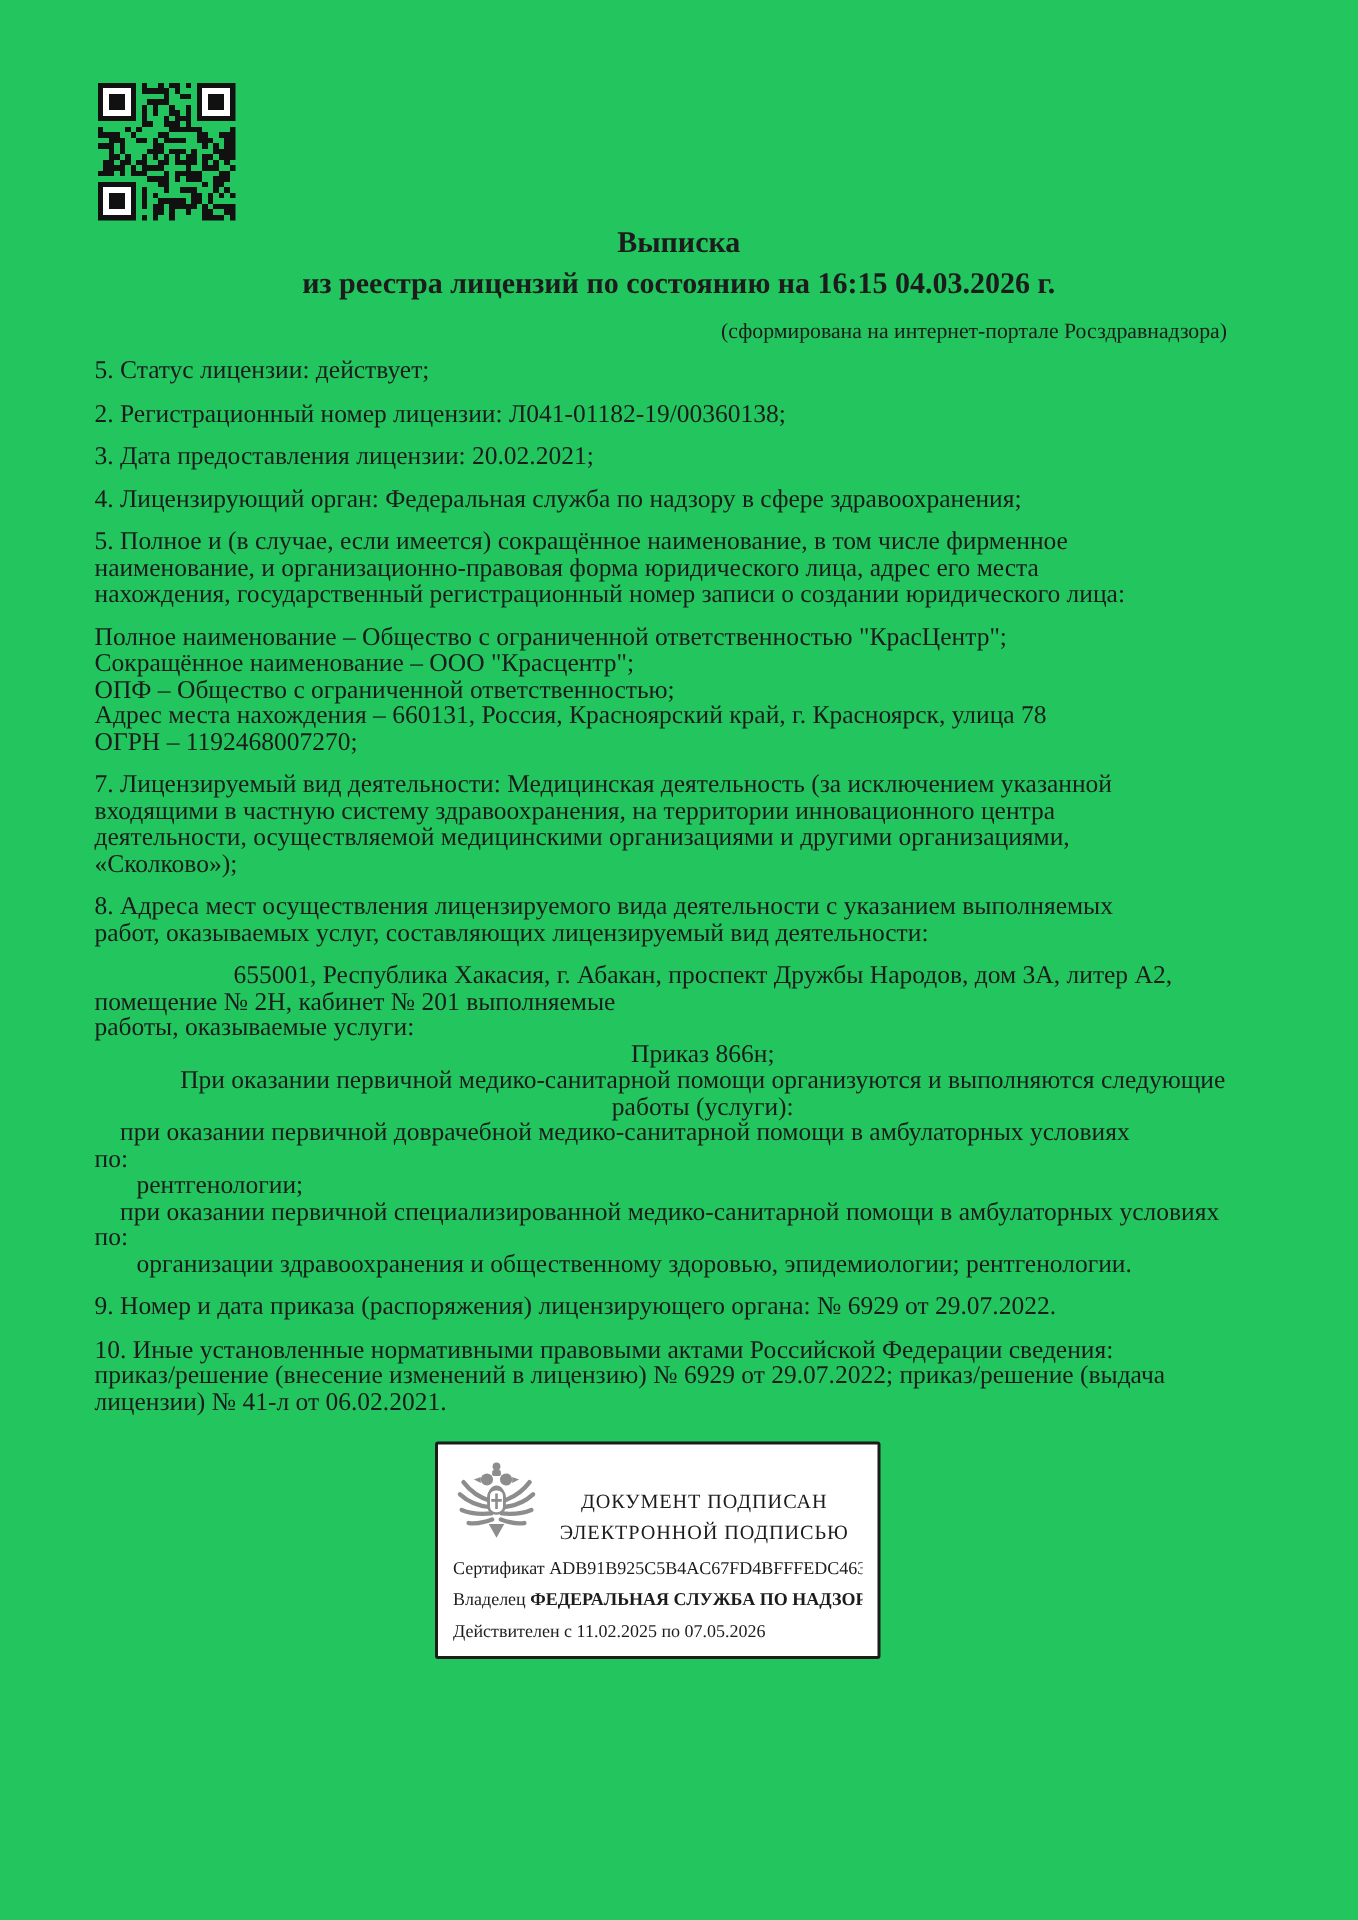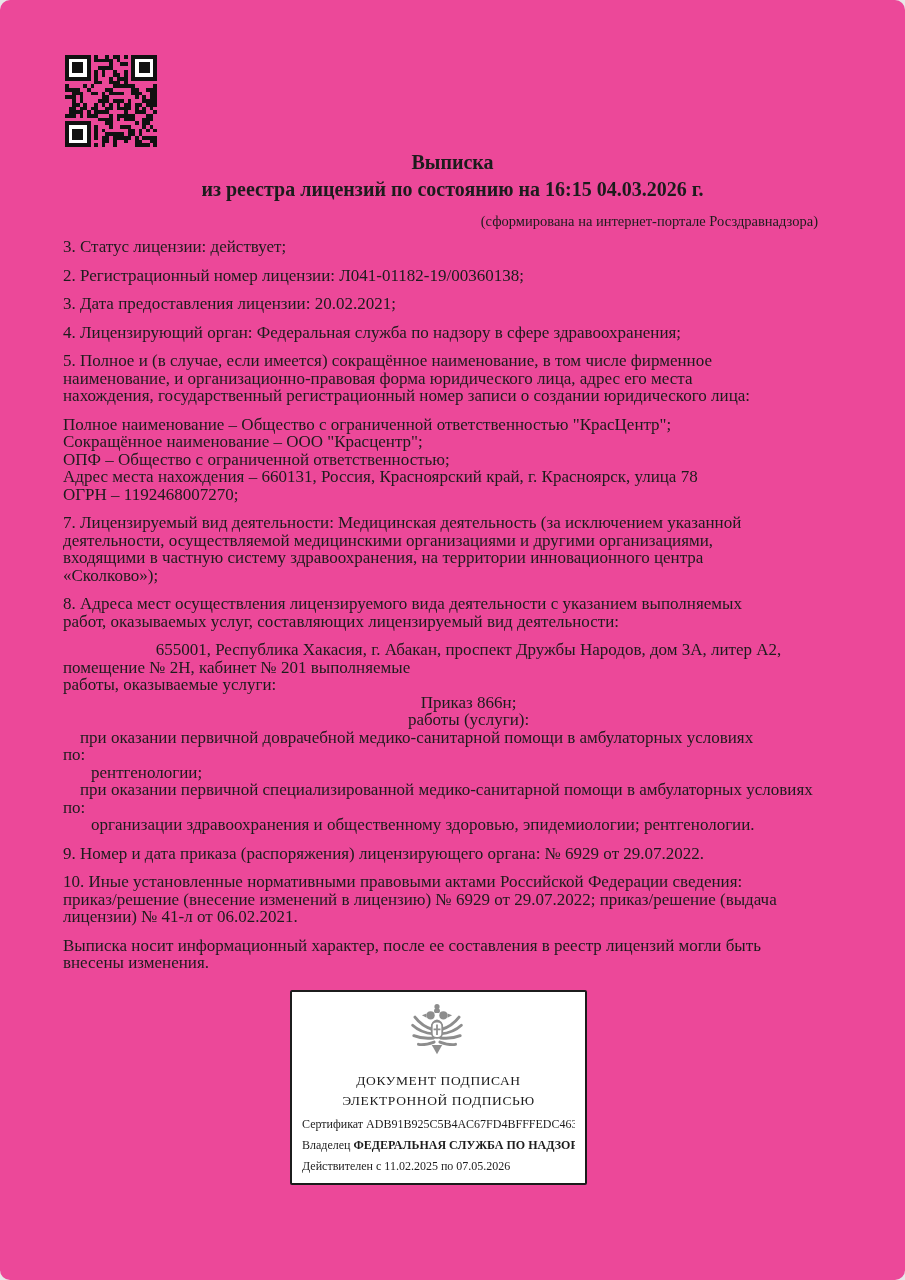--- a/index.html
+++ b/index.html
@@ -1,43 +1,42 @@
 <!DOCTYPE html>
 <html><head>
 <meta charset="utf-8">
 <style>
   html,body { margin:0; padding:0; background:#e8e8e8; }
   .page {
     position:relative;
     width:905px; height:1280px;
     margin:0 auto;
-    background:#ec4899;
+    background:#22c55e;
     color:#1c1c1c;
     font-family:"Liberation Serif", serif;
     overflow:hidden;
-    border-radius:10px;
   }
   .qr { display:block; margin:55px 0 0 65px; }
   .titles { margin-top:2px; text-align:center; font-weight:bold; font-size:20px; line-height:1.35; }
   .note { text-align:right; margin:10px 87px 0 16px; font-size:14.5px; }
   .doc-body { margin:8px 40px 0 63px; }
   .para { margin:0 0 11px 0; }
   .line { white-space:pre; font-size:17px; line-height:17.5px; }
   .ind-0 { padding-left:0; }
   .ind-1 { padding-left:9px;text-align:center; }
   .ind-2 { padding-left:17px; }
   .ind-3 { padding-left:28px; }
   .stampwrap { margin:18px 0 0 290px; }
   .stamp {
     width:297px; box-sizing:border-box;
     border:2px solid #1c1c1c; border-radius:2px;
     padding:7px 10px 8px 10px;
     background:#fff;
   }
-  .stamp-top { display:flex; align-items:center;flex-direction:column; }
+  .stamp-top { display:flex; align-items:flex-end; }
   .emblem { flex:0 0 auto; margin:1px 4px 0 0; }
   .stamp-title {
     flex:1 1 auto; text-align:center;
     font-size:13.5px; letter-spacing:0.6px; line-height:1.55;
     margin-top:9px;
   }
   .stamp-row { font-size:12px; line-height:1.5; margin-top:3px; white-space:nowrap; overflow:hidden; }
   .stamp-row b { font-weight:bold; }
 </style>
 </head>
@@ -285,21 +284,21 @@
 
   <div class="titles">
     <div>Выписка</div>
     <div>из реестра лицензий по состоянию на 16:15 04.03.2026 г.</div>
   </div>
 
   <div class="note">(сформирована на интернет-портале Росздравнадзора)</div>
 
   <div id="doc-body" class="doc-body">
       <div class="para">
-        <div class="line ind-0">3. Статус лицензии: действует;</div>
+        <div class="line ind-0">5. Статус лицензии: действует;</div>
       </div>
       <div class="para">
         <div class="line ind-0">2. Регистрационный номер лицензии: Л041-01182-19/00360138;</div>
       </div>
       <div class="para">
         <div class="line ind-0">3. Дата предоставления лицензии: 20.02.2021;</div>
       </div>
       <div class="para">
         <div class="line ind-0">4. Лицензирующий орган: Федеральная служба по надзору в сфере здравоохранения;</div>
       </div>
@@ -310,52 +309,49 @@
       </div>
       <div class="para">
         <div class="line ind-0">Полное наименование – Общество с ограниченной ответственностью "КрасЦентр";</div>
         <div class="line ind-0">Сокращённое наименование – ООО "Красцентр";</div>
         <div class="line ind-0">ОПФ – Общество с ограниченной ответственностью;</div>
         <div class="line ind-0">Адрес места нахождения – 660131, Россия, Красноярский край, г. Красноярск, улица 78</div>
         <div class="line ind-0">ОГРН – 1192468007270;</div>
       </div>
       <div class="para">
         <div class="line ind-0">7. Лицензируемый вид деятельности: Медицинская деятельность (за исключением указанной</div>
+        <div class="line ind-0">входящими в частную систему здравоохранения, на территории инновационного центра</div>
         <div class="line ind-0">деятельности, осуществляемой медицинскими организациями и другими организациями,</div>
-        <div class="line ind-0">входящими в частную систему здравоохранения, на территории инновационного центра</div>
         <div class="line ind-0">«Сколково»);</div>
       </div>
       <div class="para">
         <div class="line ind-0">8. Адреса мест осуществления лицензируемого вида деятельности с указанием выполняемых</div>
         <div class="line ind-0">работ, оказываемых услуг, составляющих лицензируемый вид деятельности:</div>
       </div>
       <div class="para">
         <div class="line ind-1">655001, Республика Хакасия, г. Абакан, проспект Дружбы Народов, дом 3А, литер А2,</div>
         <div class="line ind-0">помещение № 2Н, кабинет № 201 выполняемые</div>
         <div class="line ind-0">работы, оказываемые услуги:</div>
         <div class="line ind-1">Приказ 866н;</div>
+        <div class="line ind-1">При оказании первичной медико-санитарной помощи организуются и выполняются следующие</div>
         <div class="line ind-1">работы (услуги):</div>
         <div class="line ind-2">при оказании первичной доврачебной медико-санитарной помощи в амбулаторных условиях</div>
         <div class="line ind-0">по:</div>
         <div class="line ind-3">рентгенологии;</div>
         <div class="line ind-2">при оказании первичной специализированной медико-санитарной помощи в амбулаторных условиях</div>
         <div class="line ind-0">по:</div>
         <div class="line ind-3">организации здравоохранения и общественному здоровью, эпидемиологии; рентгенологии.</div>
       </div>
       <div class="para">
         <div class="line ind-0">9. Номер и дата приказа (распоряжения) лицензирующего органа: № 6929 от 29.07.2022.</div>
       </div>
       <div class="para">
         <div class="line ind-0">10. Иные установленные нормативными правовыми актами Российской Федерации сведения:</div>
         <div class="line ind-0">приказ/решение (внесение изменений в лицензию) № 6929 от 29.07.2022; приказ/решение (выдача</div>
         <div class="line ind-0">лицензии) № 41-л от 06.02.2021.</div>
-      </div>
-      <div class="para">
-        <div class="line ind-0">Выписка носит информационный характер, после ее составления в реестр лицензий могли быть</div>
-        <div class="line ind-0">внесены изменения.</div>
       </div>
     </div>
 
   <div class="stampwrap">
     <div class="stamp">
       <div class="stamp-top">
         <svg class="emblem" width="58" height="62" viewBox="0 0 100 104">
           <g fill="none" stroke="#8d8d8d" stroke-width="5" stroke-linecap="round">
             <path d="M44 50 Q24 44 12 28"></path>
             <path d="M44 57 Q22 55 8 42"></path>

